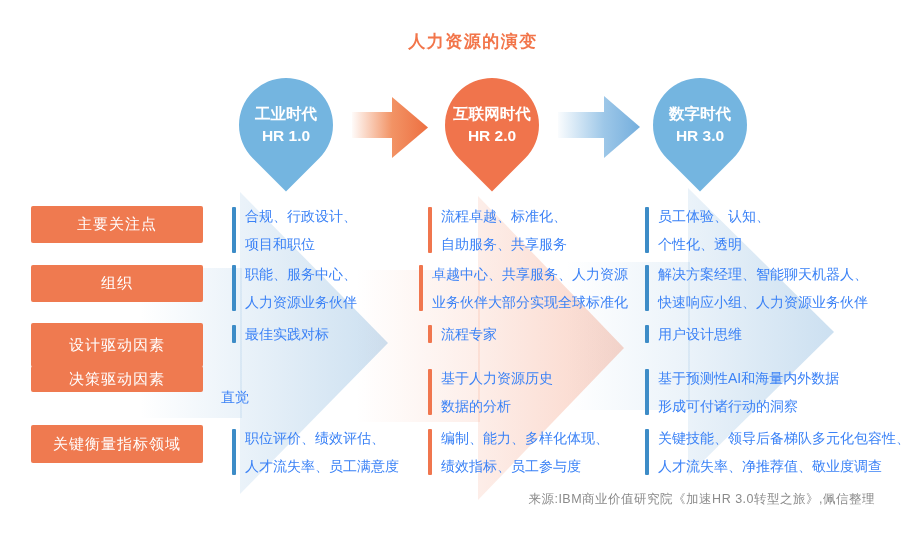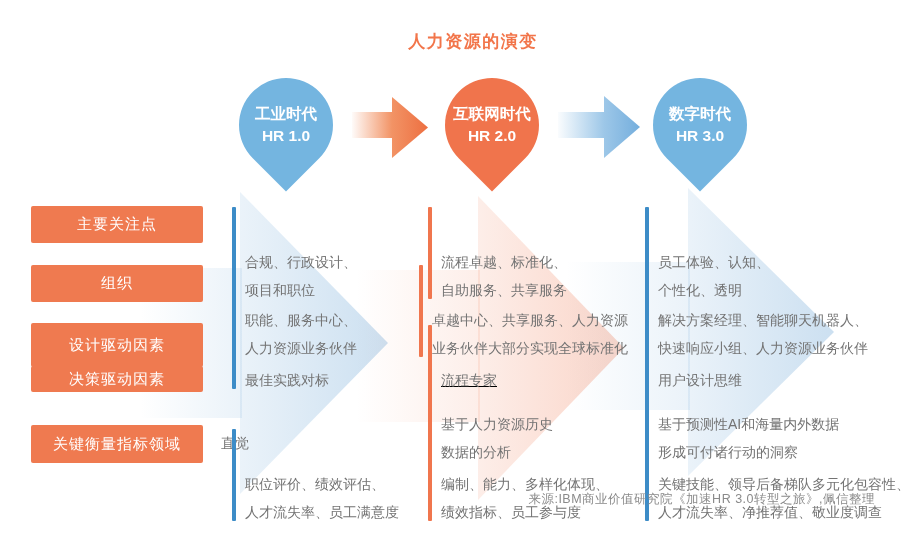--- a/index.html
+++ b/index.html
@@ -55,21 +55,21 @@
     display:flex;align-items:center;justify-content:center;
     color:#ffffff;font-size:15px;letter-spacing:1px;
   }
   
   .cell{
     position:absolute;display:flex;gap:9px;
   }
   .bar{width:4px;margin:5px 0;border-radius:1px;align-self:stretch;}
   .bar.bblue{background:#3D8CC7;}
   .bar.borange{background:#F0764E;}
-  .lines{font-size:14px;line-height:28px;color:#737373;white-space:nowrap;margin-top:46px;}
+  .lines{font-size:14px;line-height:28px;color:#3b82f6;white-space:nowrap;}
   
   .source{
     position:absolute;right:31px;top:491px;
     font-size:12.5px;color:#8A8A8A;letter-spacing:0.5px;
   }
 </style>
 </head>
 <body>
 
 <div class="canvas">
@@ -153,21 +153,21 @@
     </div>
   </div>
 
   <div class="row-label" style="top:323px;height:44px;">设计驱动因素</div>
   <div class="cell" style="left:232px;top:320px;">
     <div class="bar bblue"></div>
     <div class="lines">
       <div>最佳实践对标</div>
     </div>
   </div>
-  <div class="cell" style="left:428px;top:320px;text-decoration:underline;">
+  <div class="cell" style="left:428px;top:320px;">
     <div class="bar borange"></div>
     <div class="lines">
       <div>流程专家</div>
     </div>
   </div>
   <div class="cell" style="left:645px;top:320px;">
     <div class="bar bblue"></div>
     <div class="lines">
       <div>用户设计思维</div>
     </div>

